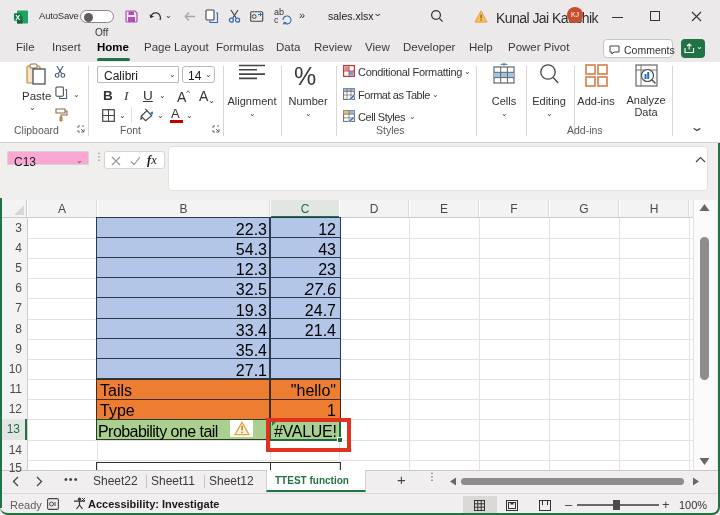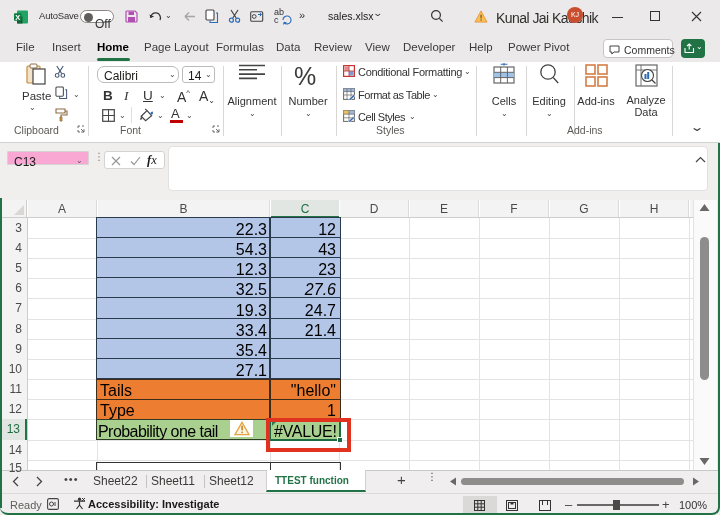--- a/index.html
+++ b/index.html
@@ -26,21 +26,21 @@
 <div id="titlebar">
  <svg class="abs" style="left:14px;top:10px" width="14" height="14" viewBox="0 0 14 14">
   <rect x="3" y="0.5" width="11" height="13" rx="1" fill="#21a366"></rect>
   <rect x="3" y="6.5" width="5.5" height="7" fill="#185c37"></rect>
   <rect x="0" y="3.2" width="7.5" height="7.6" rx="0.8" fill="#107c41"></rect>
   <text x="3.75" y="9.6" font-size="7.5" fill="#fff" text-anchor="middle" font-family="Liberation Sans" font-weight="bold">X</text>
  </svg>
  <div class="abs" style="left:39px;top:10px;font-size:9.5px;letter-spacing:-0.2px;color:#333;">AutoSave</div>
  <div class="abs" style="left:80px;top:10px;width:34px;height:13px;border:1px solid #8a8886;border-radius:7px;background:#fff;">
    <div class="abs" style="left:3px;top:1.5px;width:9px;height:9px;border-radius:50%;background:#605e5c;"></div>
-   <div class="abs" style="left:14px;top:6px;font-size:12px;color:#333;">Off</div>
+   <div class="abs" style="left:14px;top:16px;font-size:10px;color:#333;">Off</div>
  </div>
  <svg class="abs" style="left:125px;top:10px" width="13" height="13" viewBox="0 0 13 13">
   <path d="M1 2 a1 1 0 0 1 1-1 h8 l2 2 v8 a1 1 0 0 1 -1 1 h-9 a1 1 0 0 1 -1-1 z" fill="none" stroke="#b14eb3" stroke-width="1.2"></path>
   <rect x="3.5" y="1.5" width="5.5" height="3.5" fill="#b14eb3"></rect>
   <rect x="3" y="7" width="7" height="5" fill="#b14eb3"></rect>
  </svg>
  <svg class="abs" style="left:149px;top:10px" width="13" height="13" viewBox="0 0 13 13">
   <path d="M11 10 a5 5 0 1 0 -9.5 -2.2" fill="none" stroke="#333" stroke-width="1.3"></path>
   <path d="M0.4 4.5 l1.3 3.6 3.4-1.6z" fill="#333"></path>
  </svg>
@@ -138,21 +138,21 @@
   <path d="M2 1 h9 v4 h-9 z" fill="#fff" stroke="#8a6b43" stroke-width="1.1"></path>
   <path d="M11 3 h2 v4 h-6 v2" fill="none" stroke="#8a6b43" stroke-width="1.1"></path>
   <path d="M6 9 h2 v4 h-2 z" fill="#e9a13b" stroke="#8a6b43" stroke-width="0.8"></path>
  </svg>
  <div class="glabel abs" style="left:14px;width:60px;">Clipboard</div>
  <svg class="abs" style="left:77px;top:125px" width="8" height="8" viewBox="0 0 8 8">
       <path d="M1 3 V1 h2 M5 1 h2 M1 5 v2 h2 M4 4 l3 3 M7 4.2 V7 h-2.8" fill="none" stroke="#5c5a58" stroke-width="0.9"></path>
     </svg>
  <div class="vdiv abs" style="left:88px;"></div>
 
- <div class="abs" style="left:97px;top:66px;width:82px;height:17px;background:#fff;border:1px solid #bdbbb9;border-radius:7px;">
+ <div class="abs" style="left:97px;top:66px;width:82px;height:17px;background:#fff;border:1px solid #bdbbb9;border-radius:1px;">
    <div class="abs" style="left:6px;top:2px;font-size:12px;color:#1b1a19;">Calibri</div>
    <div class="abs chev" style="left:71px;top:3px;">⌄</div>
  </div>
  <div class="abs" style="left:182px;top:66px;width:33px;height:17px;background:#fff;border:1px solid #bdbbb9;border-radius:3px;">
    <div class="abs" style="left:5px;top:2px;font-size:12px;color:#1b1a19;">14</div>
    <div class="abs chev" style="left:22px;top:3px;">⌄</div>
  </div>
  <div class="abs" style="left:103px;top:88px;font-size:13.5px;font-weight:bold;color:#333;">B</div>
  <div class="abs" style="left:124px;top:88px;font-size:13.5px;font-style:italic;font-family:'Liberation Serif',serif;color:#333;">I</div>
  <div class="abs" style="left:143px;top:88px;font-size:13.5px;text-decoration:underline;color:#333;">U</div>

